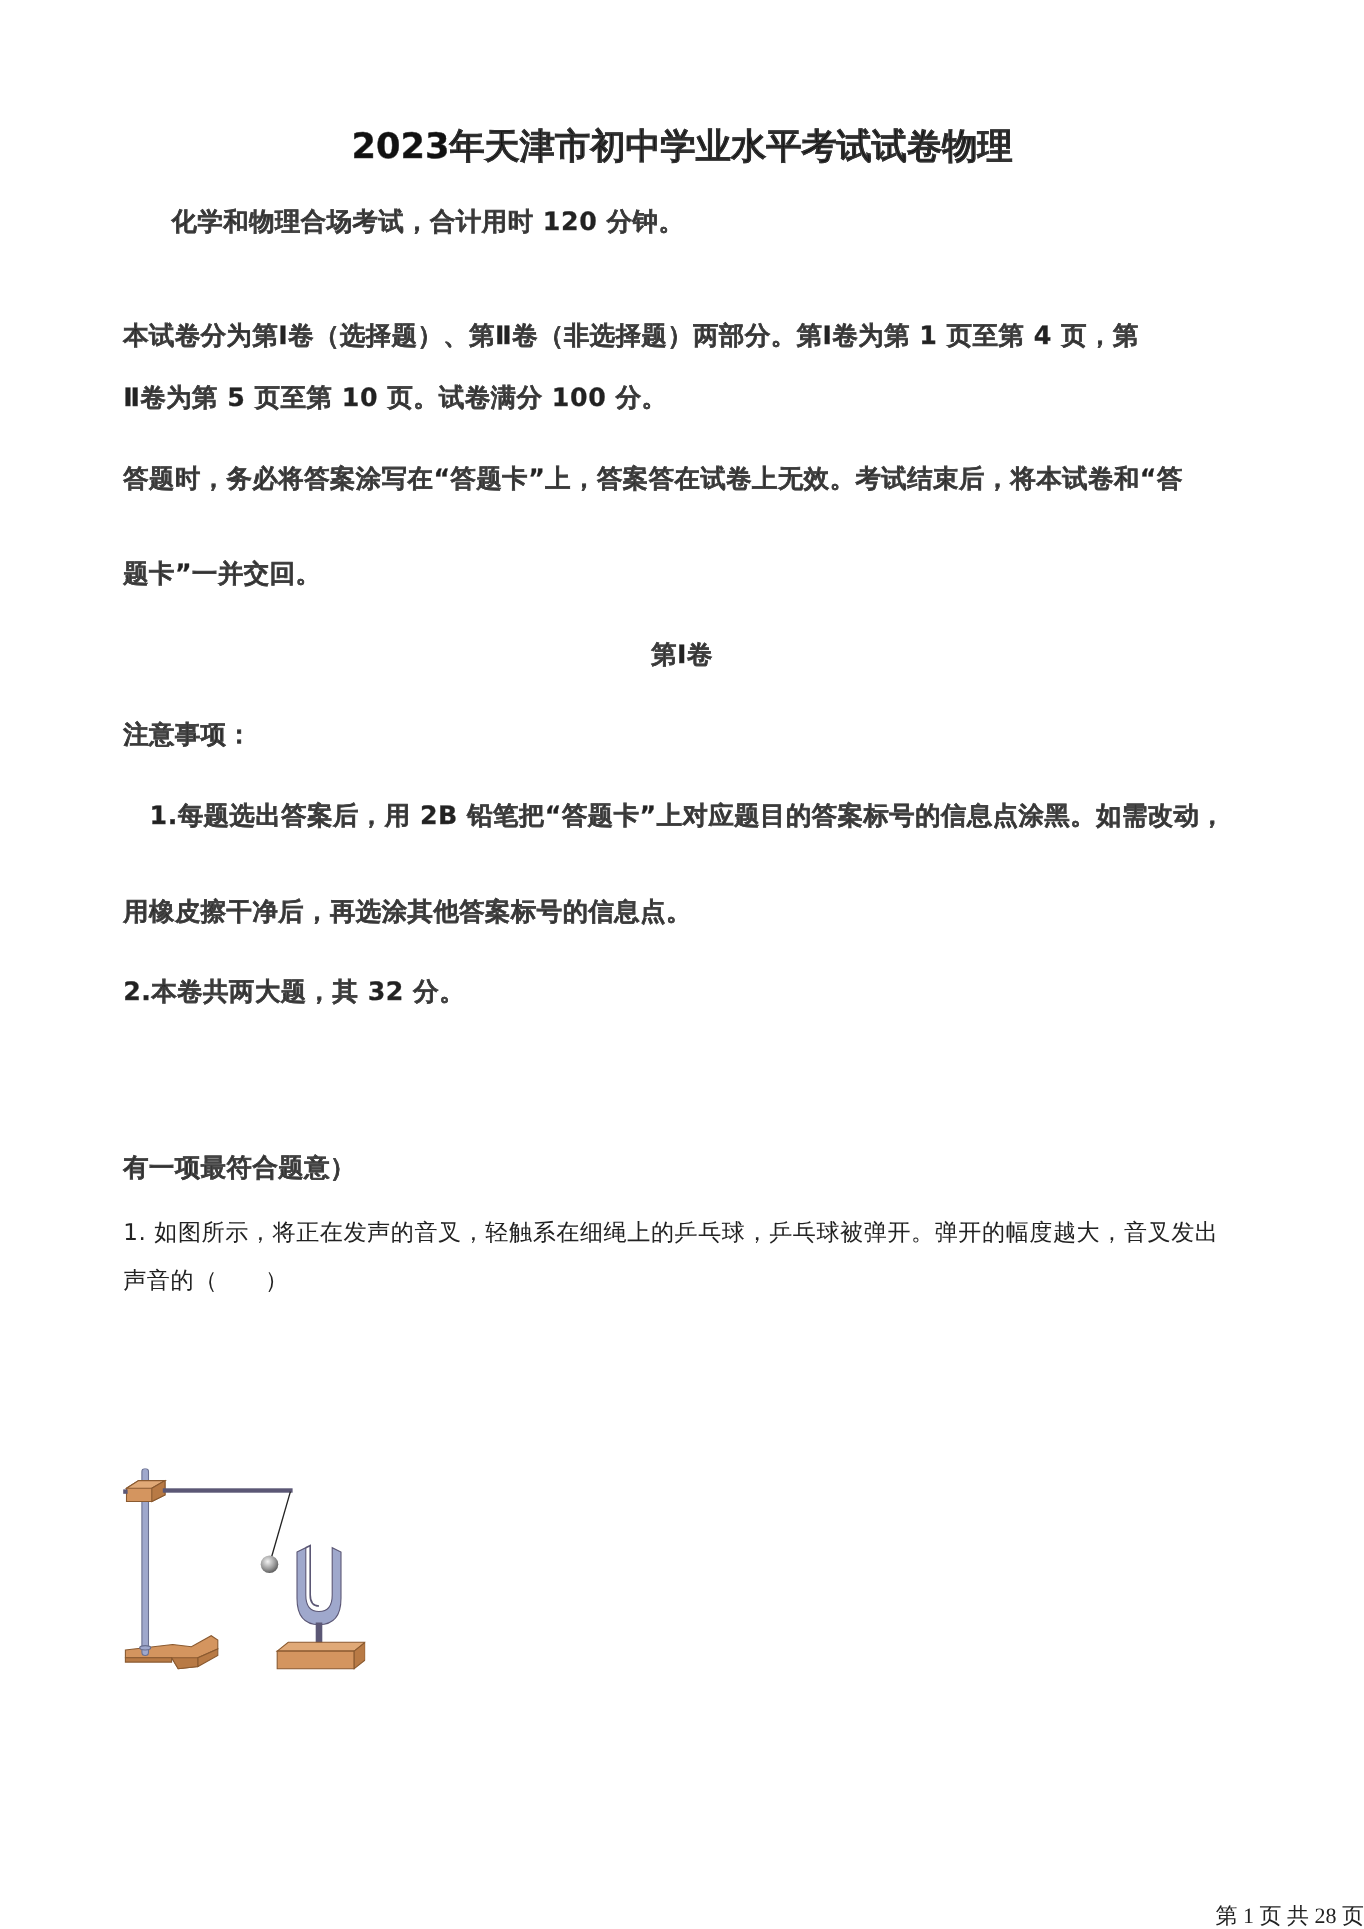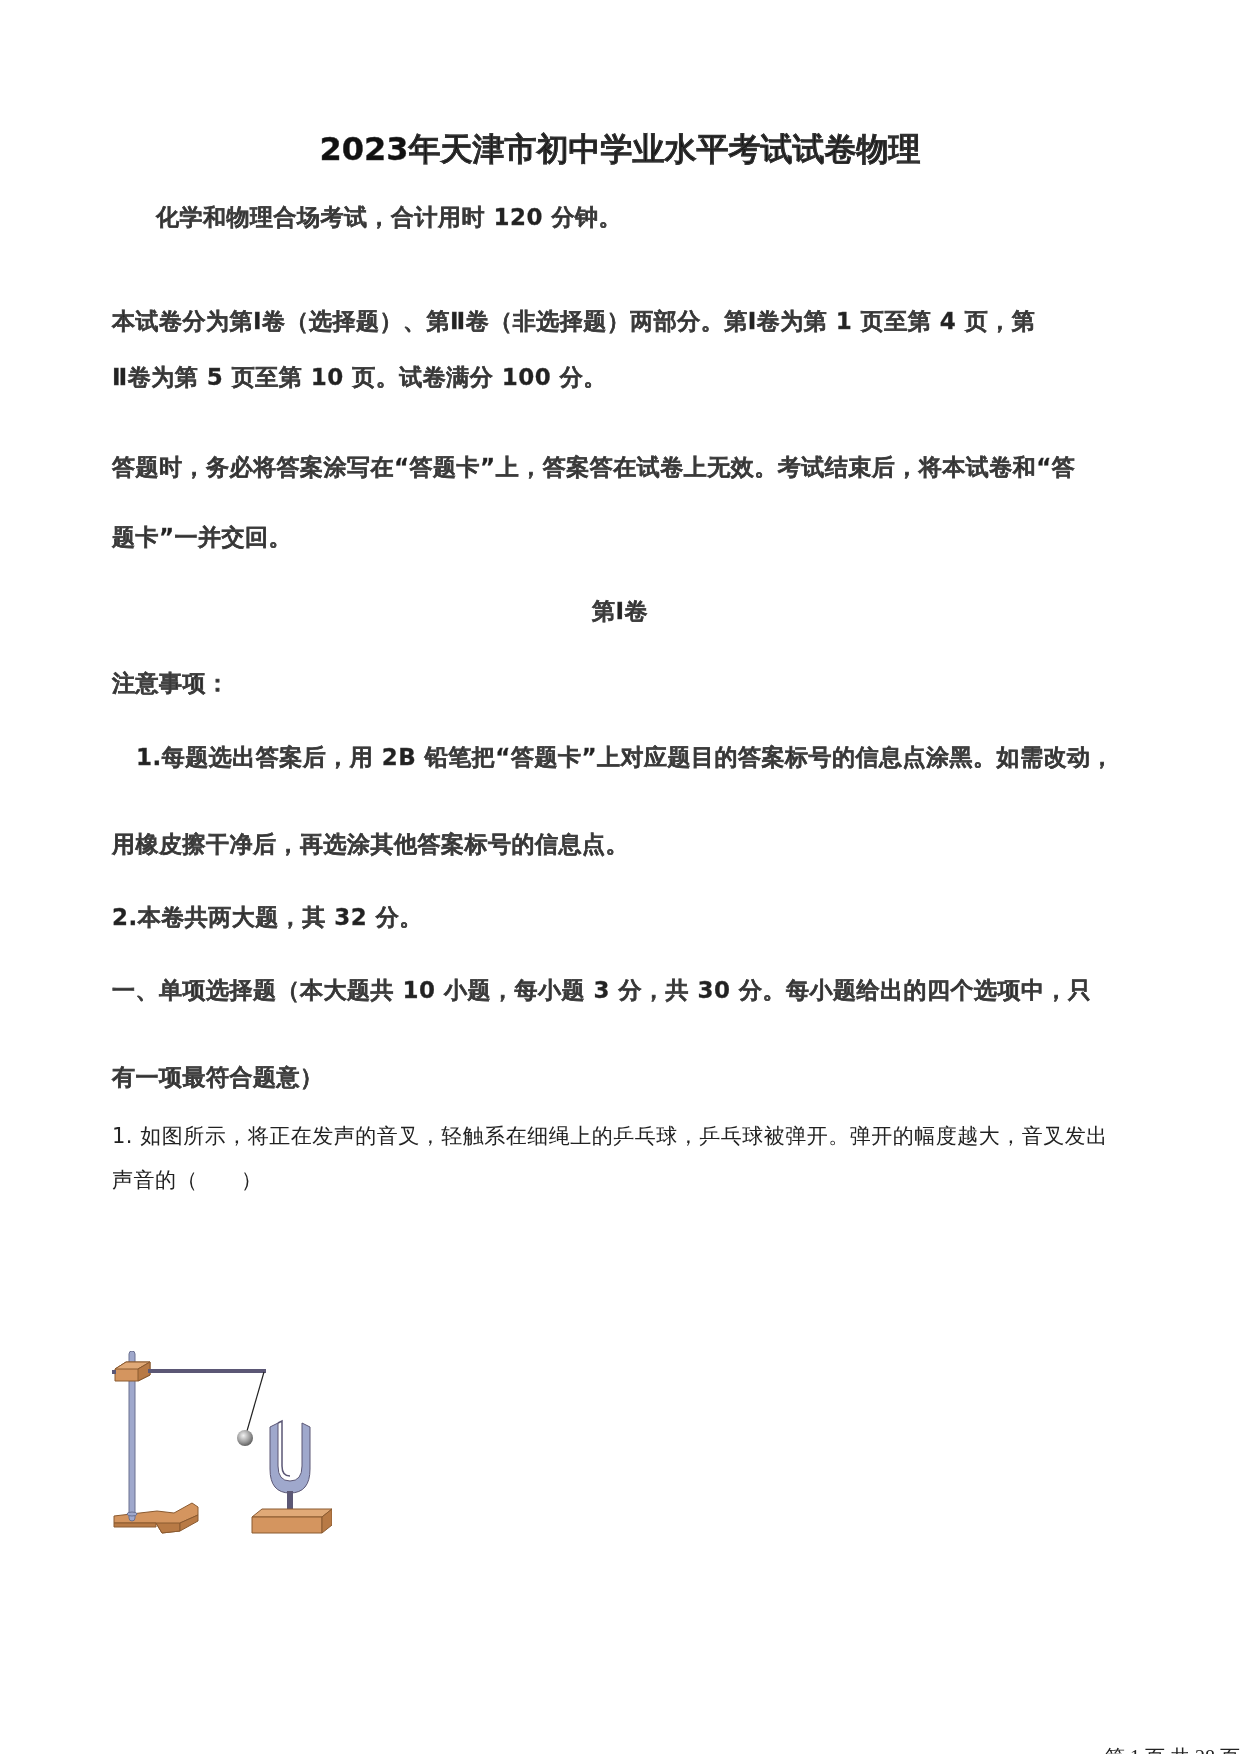--- a/index.html
+++ b/index.html
@@ -1,18 +1,18 @@
 <!DOCTYPE html>
 <html><head>
   <meta charset="utf-8">
   <style>
     html, body { margin: 0; padding: 0; background: #ffffff; }
     body { width: 1240px; height: 1754px; position: relative; overflow: hidden;
            font-family: "DejaVu Sans", "Liberation Sans", sans-serif; color: #1a1a1a; }
-    .page { position: absolute; left: 0; top: 16px; width: 1240px; height: 1399px; }
+    .page { position: absolute; left: 0; top: 0; width: 1240px; height: 1399px; }
     .title { position: absolute; left: 0; width: 1240px; top: 112px; text-align: center;
              font-size: 32px; font-weight: bold; letter-spacing: 0px; color: #111;
              -webkit-text-stroke: 0.4px #333; }
     .bold-line { position: absolute; left: 112px; font-size: 23px; font-weight: bold;
                  color: #222; white-space: nowrap; letter-spacing: 0.5px;
                  -webkit-text-stroke: 0.3px #444; }
     .center { left: 0; width: 1240px; text-align: center; }
     .normal-line { position: absolute; left: 112px; font-size: 21px; color: #222;
                    white-space: nowrap; letter-spacing: 0.5px; }
     .figure { position: absolute; left: 112px; top: 1335px; width: 220px; height: 218px; }
@@ -22,31 +22,30 @@
 </head>
 <body>
 
 <div class="page">
 
   <div class="title">2023年天津市初中学业水平考试试卷物理</div>
 
   <div class="bold-line" style="top:186px;margin-left:44px;">化学和物理合场考试，合计用时 120 分钟。</div>
   <div class="bold-line" style="top:258px;margin-top:32px;">本试卷分为第Ⅰ卷（选择题）、第Ⅱ卷（非选择题）两部分。第Ⅰ卷为第 1 页至第 4 页，第</div>
   <div class="bold-line" style="top:346px;">Ⅱ卷为第 5 页至第 10 页。试卷满分 100 分。</div>
-  <div class="bold-line" style="top:420px;margin-top:16px;">答题时，务必将答案涂写在“答题卡”上，答案答在试卷上无效。考试结束后，将本试卷和“答</div>
+  <div class="bold-line" style="top:420px;">答题时，务必将答案涂写在“答题卡”上，答案答在试卷上无效。考试结束后，将本试卷和“答</div>
   <div class="bold-line" style="top:506px;">题卡”一并交回。</div>
 
   <div class="bold-line center" style="top:580px;">第Ⅰ卷</div>
 
   <div class="bold-line" style="top:652px;">注意事项：</div>
   <div class="bold-line" style="top:726px;margin-left:24px;">1.每题选出答案后，用 2B 铅笔把“答题卡”上对应题目的答案标号的信息点涂黑。如需改动，</div>
   <div class="bold-line" style="top:813px;">用橡皮擦干净后，再选涂其他答案标号的信息点。</div>
   <div class="bold-line" style="top:886px;">2.本卷共两大题，其 32 分。</div>
 
-  <div class="bold-line" style="top:959px;">一、单项选择题（本大题共 10 小题，每小题 3 分，共 30 分。每小题给出的四个选项中，只</div>
   <div class="bold-line" style="top:1046px;">有一项最符合题意）</div>
 
   <div class="normal-line" style="top:1106px;">1. 如图所示，将正在发声的音叉，轻触系在细绳上的乒乓球，乒乓球被弹开。弹开的幅度越大，音叉发出</div>
   <div class="normal-line" style="top:1150px;">声音的（　　）</div>
 
   <div class="figure">
     <svg width="220" height="218" viewBox="0 0 220 218" xmlns="http://www.w3.org/2000/svg">
 
       <g>
         <polygon points="2,165 45,160 62,162 80,152 86,156 86,164 68,172 68,180 50,182 44,172 2,172" fill="#d4955f" stroke="#8a5a30" stroke-width="1"></polygon>

